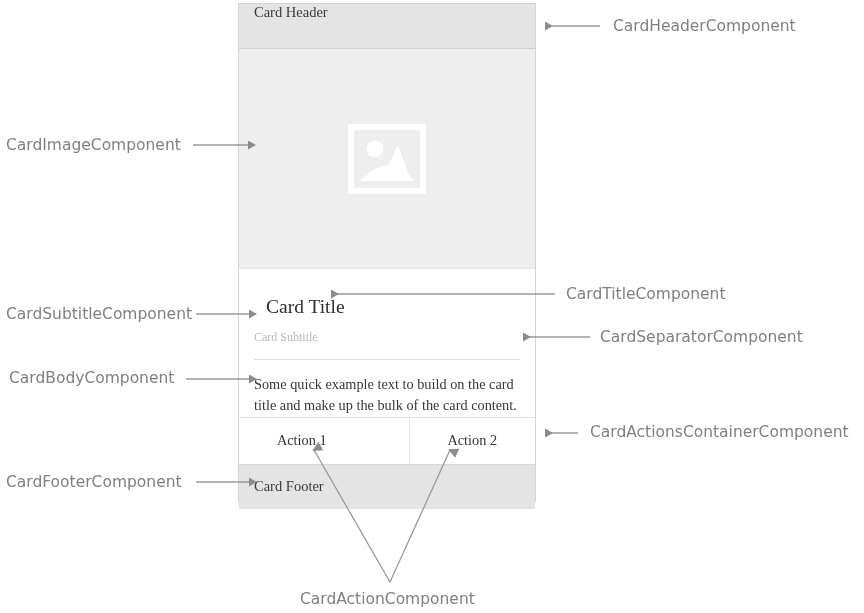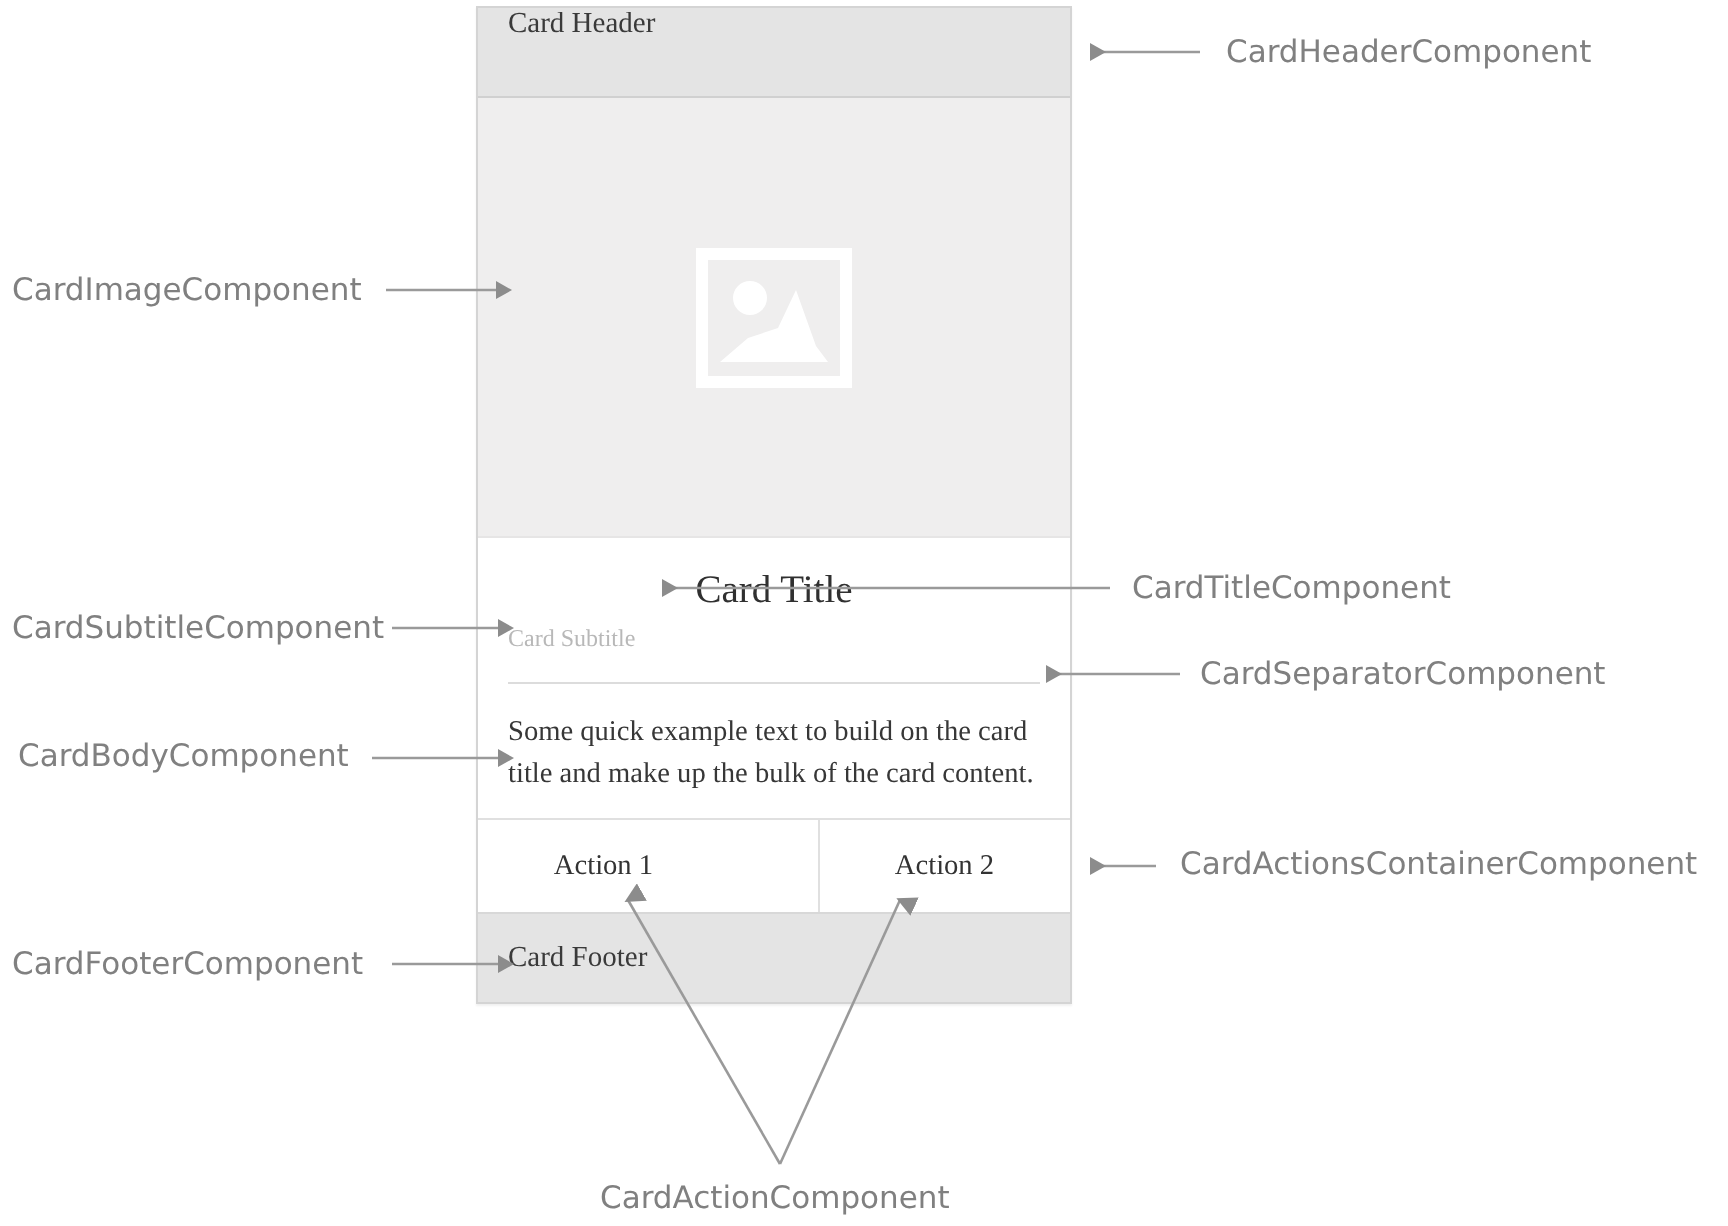--- a/index.html
+++ b/index.html
@@ -73,23 +73,22 @@
   #card-image svg { display: block; }
 
   #card-content {
     padding: 14px 15px 0 15px;
     box-sizing: border-box;
   }
   #card-title {
     font-size: 19.5px;
     color: #303030;
     line-height: 1.2;
-    margin: 1px;
+    margin: 12px;
     font-weight: normal;
-    text-align: center;
   }
   #card-subtitle {
     font-size: 12px;
     color: #b8b8b8;
     margin-top: 5px;
     line-height: 1.2;
   }
   #card-separator {
     height: 1px;
     background: #dcdcdc;

